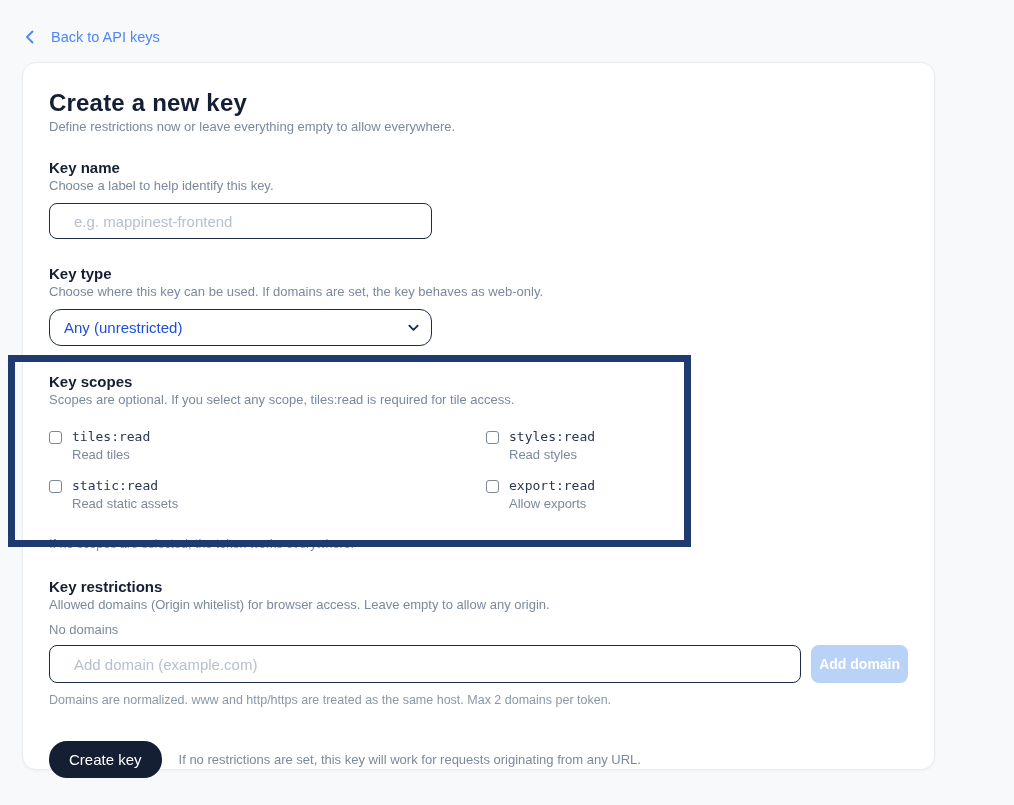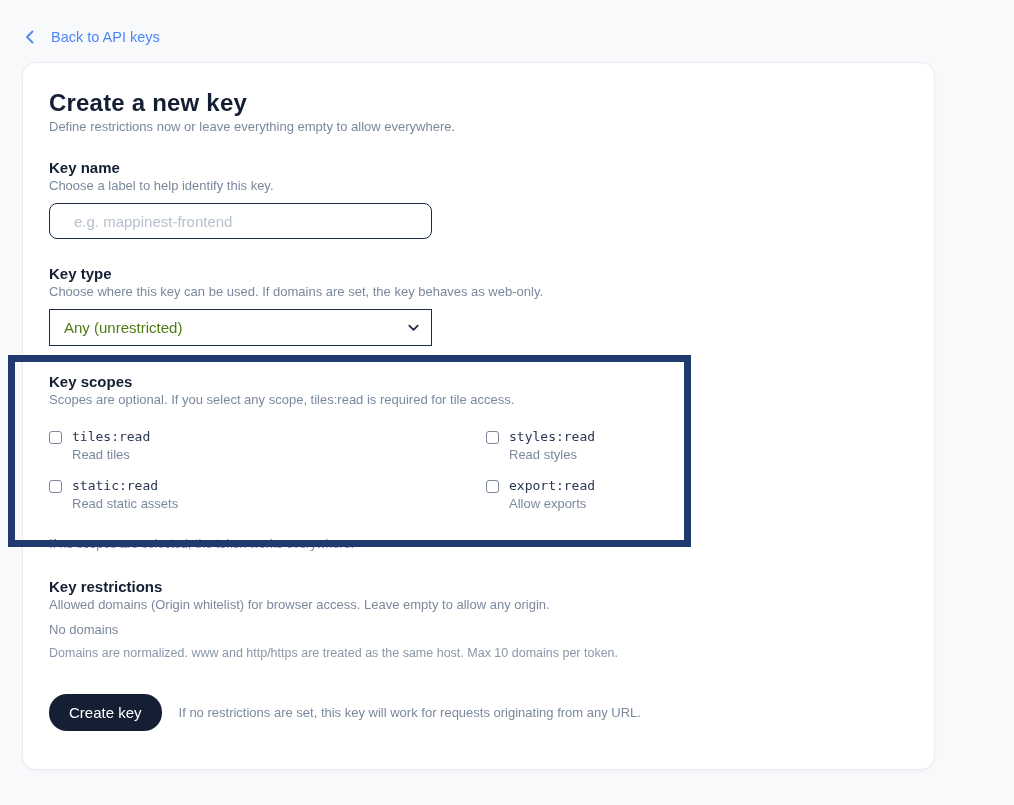--- a/index.html
+++ b/index.html
@@ -46,23 +46,23 @@
     padding: 0 24px; font-size: 15px; color: #b91c1c;
     font-family: "Liberation Sans", sans-serif;
     background: #fff; outline: none;
   }
   .text-input::placeholder { color: #b7c0cd; }
   .field { margin-bottom: 27px; }
   .select-wrap { position: relative; width: 383px; }
   select.key-type-select {
     appearance: none; -webkit-appearance: none;
     width: 100%; height: 37px;
-    border: 1.5px solid #1d2b47; border-radius: 0;
+    border: 1.5px solid #1d2b47; border-radius: 12px;
     padding: 0 34px 0 14px;
-    font-size: 15px; color: #4d7c0f;
+    font-size: 15px; color: #1d4ed8;
     font-family: "Liberation Sans", sans-serif;
     background: #fff; outline: none; cursor: pointer;
   }
   .select-chevron {
     position: absolute; right: 12px; top: 11px; pointer-events: none;
     color: #1d2b47;
   }
   
   .scopes-section { margin-top: 28px; }
   .scopes-grid {
@@ -187,21 +187,25 @@
       </label>
     </div>
 
     <div class="scopes-note">If no scopes are selected, the token works everywhere.</div>
   </div>
 
   <div class="restrictions-section">
     <div class="section-label">Key restrictions</div>
     <div class="section-desc" style="margin-bottom:0;">Allowed domains (Origin whitelist) for browser access. Leave empty to allow any origin.</div>
     <div class="no-domains">No domains</div>
-    <div class="domains-note">Domains are normalized. www and http/https are treated as the same host. Max 10 domains per token.</div>
+    <div class="domain-row">
+      <input type="text" class="text-input domain-input" placeholder="Add domain (example.com)" style="">
+      <button class="add-domain-btn">Add domain</button>
+    </div>
+    <div class="domains-note">Domains are normalized. www and http/https are treated as the same host. Max 2 domains per token.</div>
   </div>
 
   <div class="submit-row">
     <button class="create-key-btn">Create key</button>
     <div class="submit-note">If no restrictions are set, this key will work for requests originating from any URL.</div>
   </div>
 
 </div>
 
 <div class="highlight-box"></div>

